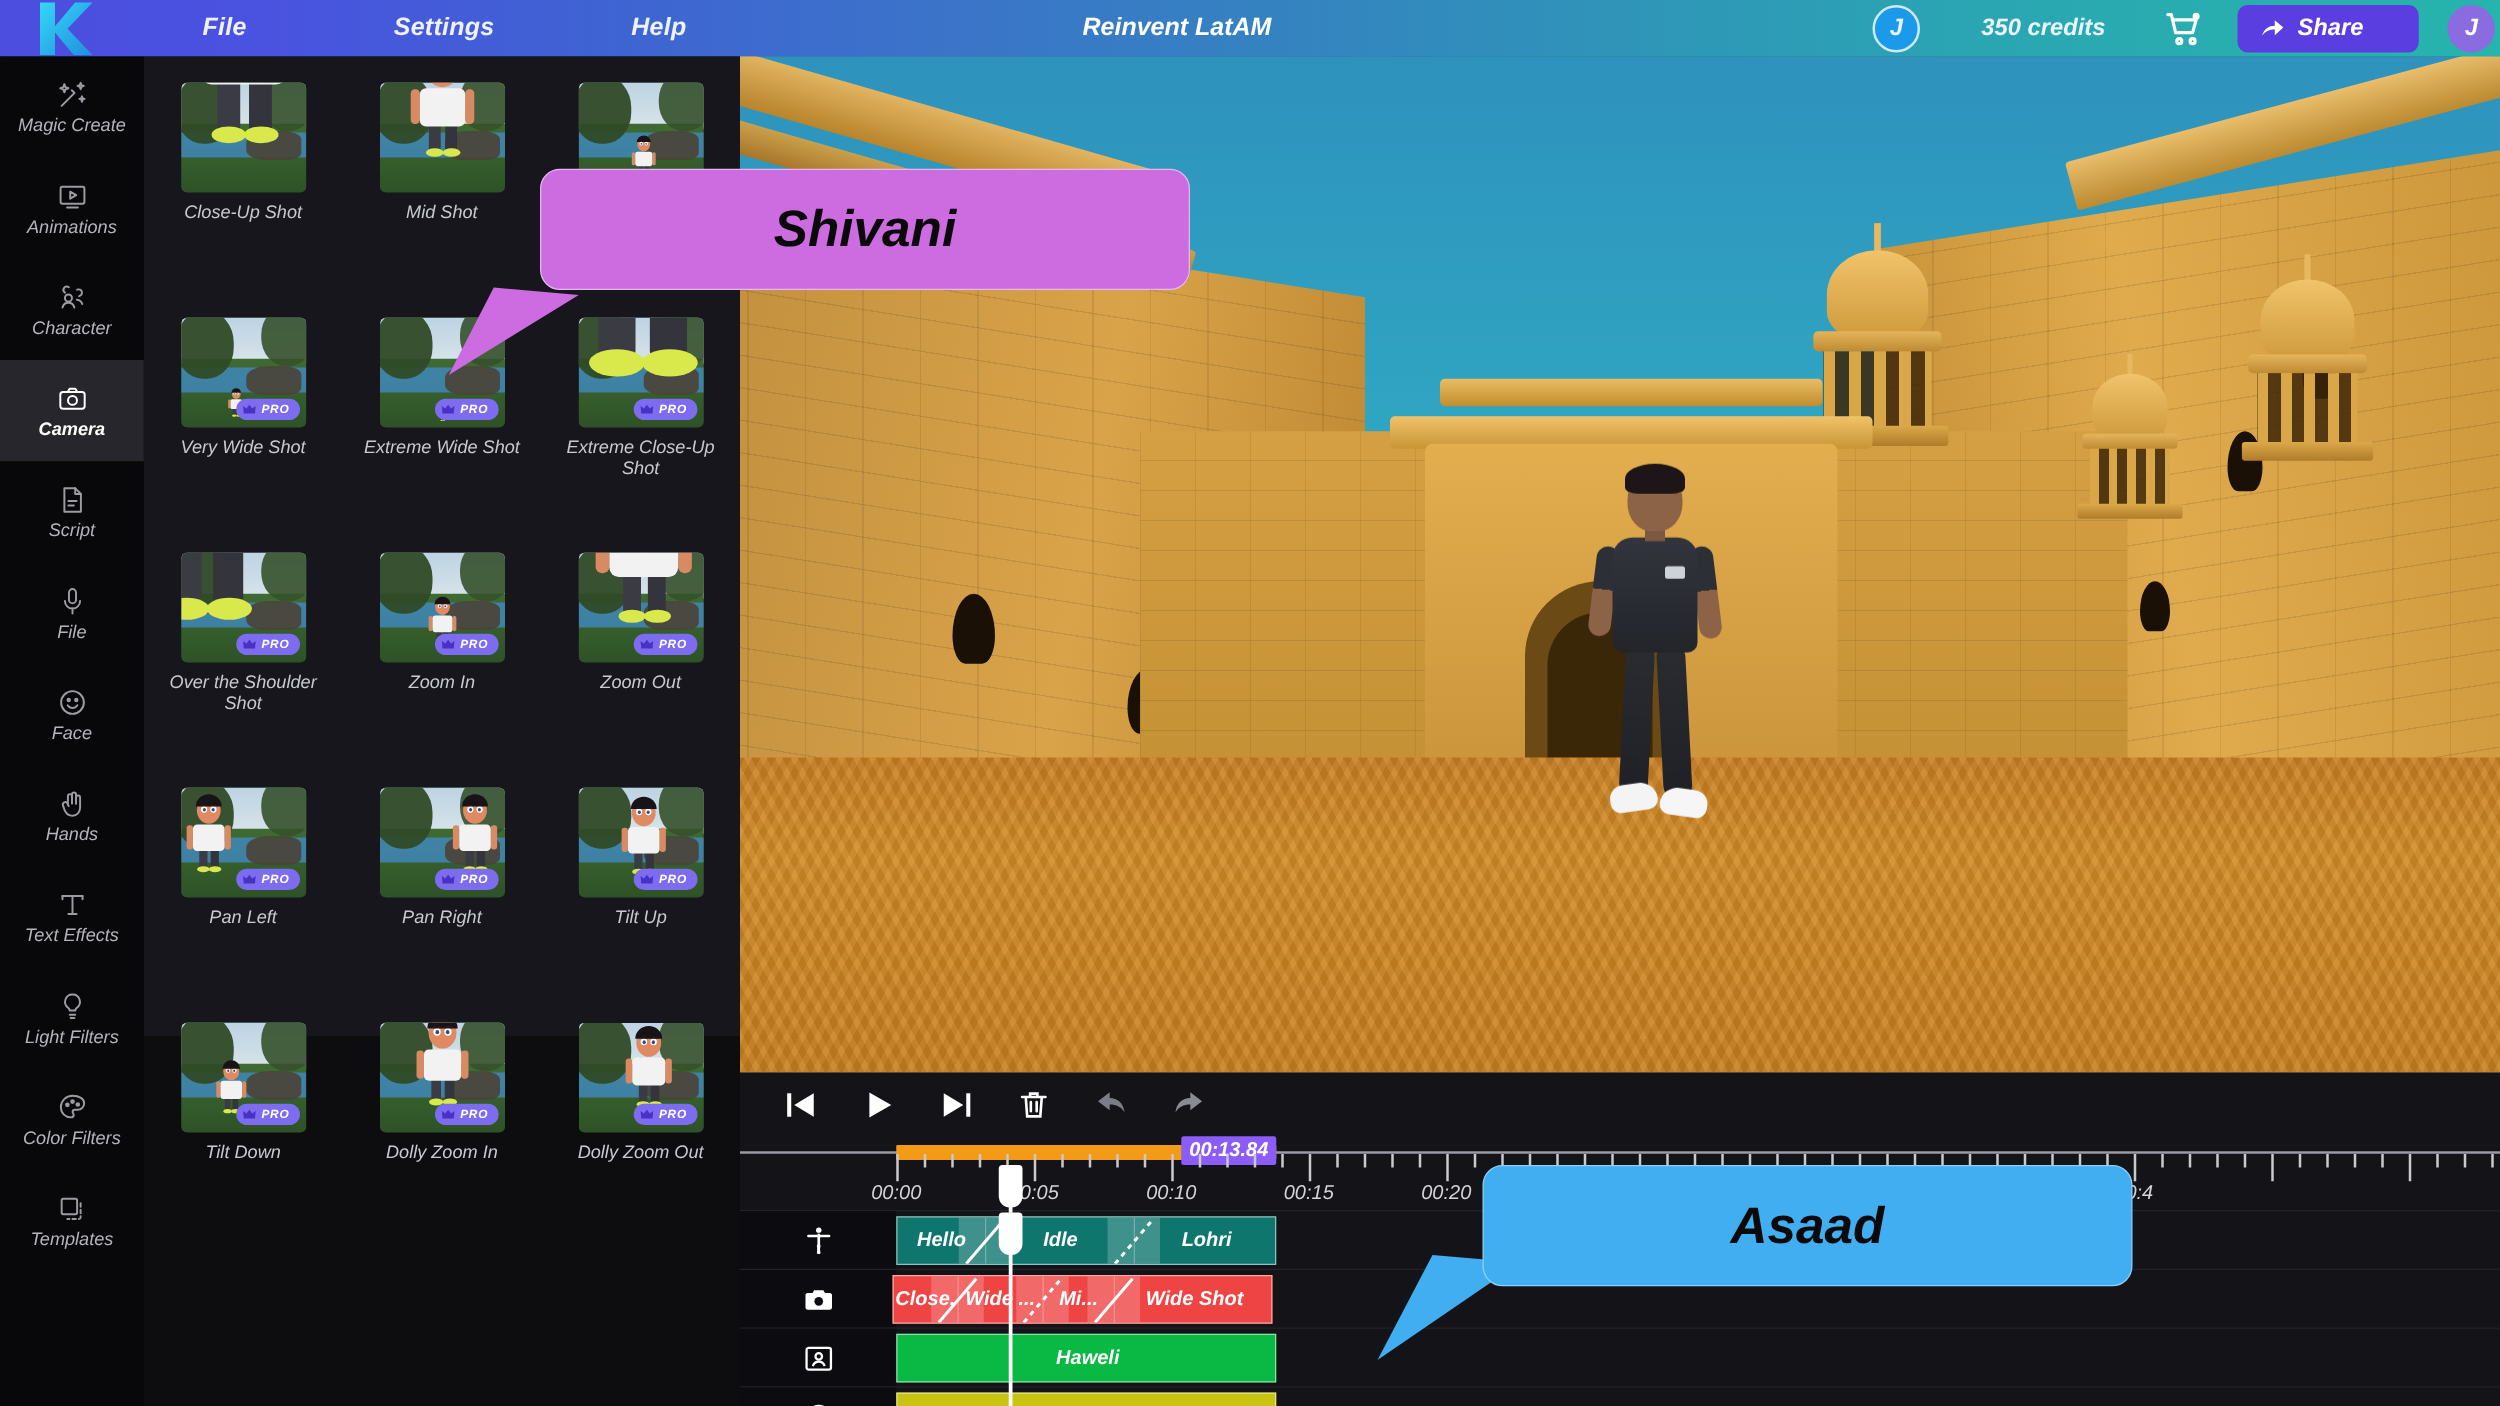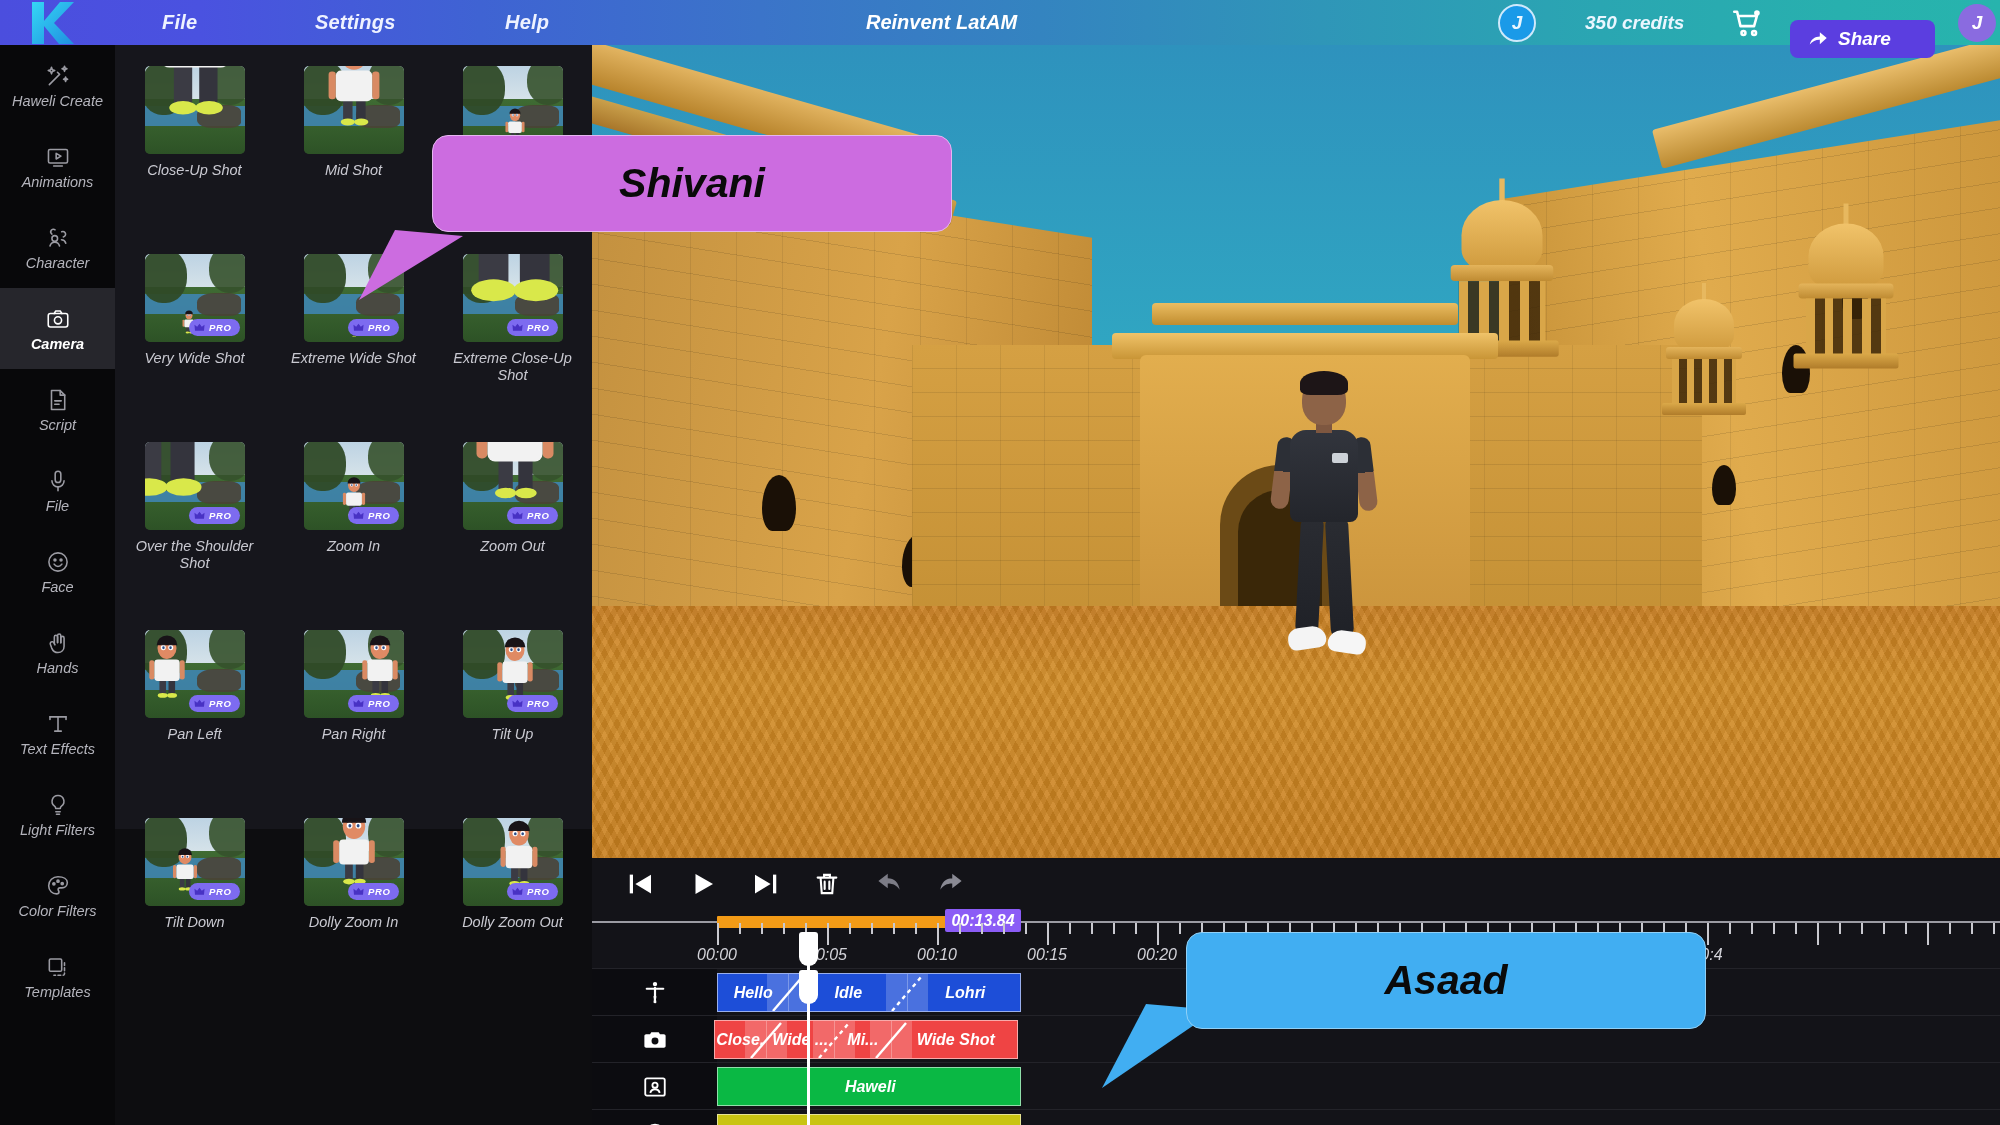--- a/index.html
+++ b/index.html
@@ -45,21 +45,21 @@
   }
   .credits {
     position: absolute; left: 1585px; top: 0; height: 45px; line-height: 45px;
     color: #eaf6ff; font-size: 19px; font-weight: bold;
   }
   .cart {
     position: absolute; left: 1730px; top: 6px; width: 34px; height: 34px;
     cursor: pointer;
   }
   .share-btn {
-    position: absolute; left: 1790px; top: 20px;
+    position: absolute; left: 1790px; top: 4px;
     width: 145px; height: 38px; border-radius: 8px;
     background: #5b3ee0;
     display: flex; align-items: center; gap: 9px;
     padding-left: 17px;
     color: #ffffff; font-size: 19px; font-weight: bold;
     cursor: pointer;
   }
   .avatar-j2 {
     position: absolute; left: 1958px; top: 4px;
     width: 38px; height: 38px; border-radius: 50%;
@@ -396,21 +396,21 @@
     <div class="avatar-j2">J</div>
   </div>
 
   <div class="rail" id="rail">
       <div class="rail-item">
         <span class="rail-icon">
           <svg width="26" height="26" viewBox="0 0 24 24" fill="none" stroke="currentColor" stroke-width="1.45" stroke-linecap="round" stroke-linejoin="round">
             <path d="M4 20l9-9M13.5 10.5l-2-2M6 4l.8 2.2L9 7l-2.2.8L6 10l-.8-2.2L3 7l2.2-.8zM18 3l.6 1.7L20.3 5.3 18.6 6 18 7.7 17.4 6 15.7 5.3 17.4 4.7zM19 13l.5 1.4 1.4.5-1.4.5L19 17l-.5-1.6-1.4-.5 1.4-.5z"></path>
           </svg>
         </span>
-        <span class="rail-label">Haweli Create</span>
+        <span class="rail-label">Magic Create</span>
       </div>
       <div class="rail-item">
         <span class="rail-icon">
           <svg width="26" height="26" viewBox="0 0 24 24" fill="none" stroke="currentColor" stroke-width="1.45" stroke-linecap="round" stroke-linejoin="round">
             <rect x="3.2" y="5" width="17.6" height="12.5" rx="1.4"></rect>
             <path d="M10.3 8.6l4.4 2.6-4.4 2.6z"></path>
             <path d="M8 20.3h8"></path>
           </svg>
         </span>
         <span class="rail-label">Animations</span>
@@ -1237,21 +1237,21 @@
             <span>
               <svg width="26" height="26" viewBox="0 0 24 24" fill="#ffffff">
                 <circle cx="12" cy="3.8" r="2"></circle>
                 <rect x="11" y="6.2" width="2" height="9.6" rx="1"></rect>
                 <rect x="3.4" y="7.2" width="17.2" height="1.9" rx="1"></rect>
                 <rect x="11" y="14.4" width="1.9" height="7" rx=".9" transform="rotate(9 12 18)"></rect>
                 <rect x="11" y="14.4" width="1.9" height="7" rx=".9" transform="rotate(-9 12 18)"></rect>
               </svg>
             </span>
           </div>
-          <div class="clip clip-anim" style="left: 125px; width: 304.48px; background: #1d4ed8;">
+          <div class="clip clip-anim" style="left: 125px; width: 304.48px; background: #0f766e;">
             <div class="seg" style="left: 0px; width: 70.4px; display: flex; align-items: center; justify-content: center; overflow: hidden; white-space: nowrap; color: rgb(255, 255, 255); font-weight: bold; font-size: 16px;">
               <span class="lbl">Hello</span>
             </div>
             <div class="seg" style="left: 70.4px; width: 118.8px; display: flex; align-items: center; justify-content: center; overflow: hidden; white-space: nowrap; color: rgb(255, 255, 255); font-weight: bold; font-size: 16px; border-left: 1px solid rgba(255, 255, 255, 0.28);">
               <span class="lbl">Idle</span>
             </div>
             <div style="position: absolute; left: 49.4px; top: 0px; width: 42px; height: 100%; background: rgba(255, 255, 255, 0.2); z-index: 2;">
               <svg width="42" height="39" viewBox="0 0 42 39" style="position:absolute;left:0;top:0;">
                 <line x1="6" y1="37" x2="36" y2="2" stroke="#ffffff" stroke-width="2.4"></line>
               </svg>

